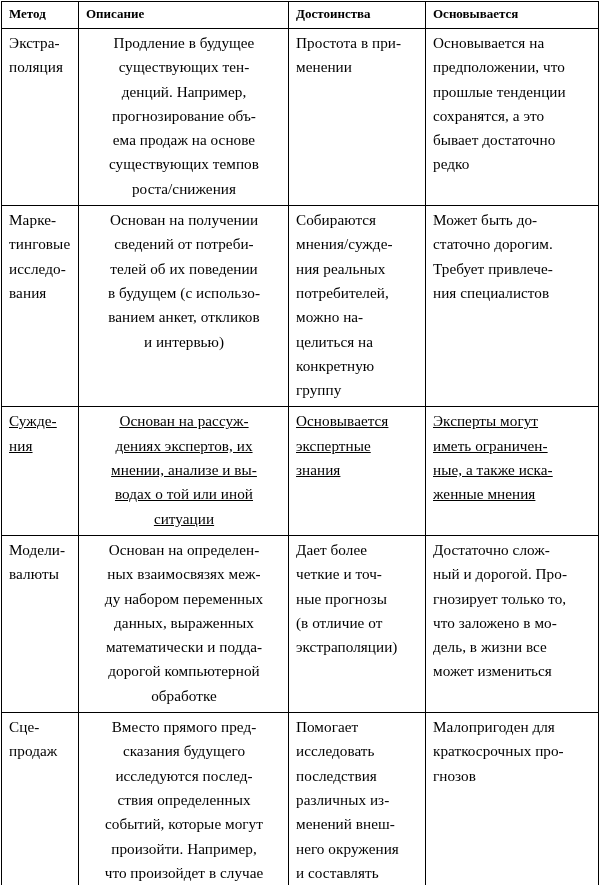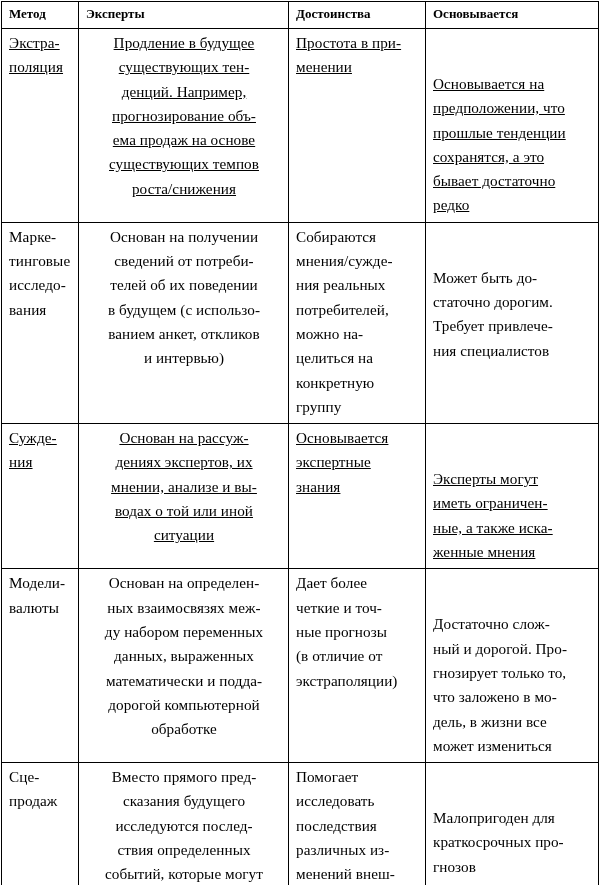--- a/index.html
+++ b/index.html
@@ -52,56 +52,56 @@
   table.methods-table thead th {
     font-weight: bold;
     font-size: 13px;
     line-height: 21px;
     height: 27px;
     padding-top: 1px;
     padding-bottom: 2px;
   }
 
   
-  tr.row-0 td { height: 158px; text-decoration: underline; }
+  tr.row-0 td { height: 158px; }
   tr.row-1 td { height: 188px; }
   tr.row-2 td { height: 119px; text-decoration: underline; }
   tr.row-3 td { height: 161px; }
   tr.row-4 td { height: 227px; }
 
   .cell-text {
     display: block;
     white-space: pre-line;
     hyphens: none;
     word-spacing: 0px;
   }
 
   td.col-method .cell-text { letter-spacing: 0.1px; }
   td.col-description .cell-text { letter-spacing: 0.05px; text-align: center; }
   td.col-advantages .cell-text { letter-spacing: 0.05px; }
-  td.col-limitations .cell-text { letter-spacing: 0.05px; margin-top: 41px; }
+  td.col-limitations .cell-text { letter-spacing: 0.05px; }
 </style>
 </head>
 <body>
 
 <div class="table-wrap">
   <table class="methods-table">
     <colgroup>
       <col class="c-method">
       <col class="c-description">
       <col class="c-advantages">
       <col class="c-limitations">
     </colgroup>
     <thead>
       <tr>
         <th class="col-method">
           <span class="cell-text">Метод</span>
         </th>
         <th class="col-description">
-          <span class="cell-text">Эксперты</span>
+          <span class="cell-text">Описание</span>
         </th>
         <th class="col-advantages">
           <span class="cell-text">Достоинства</span>
         </th>
         <th class="col-limitations">
           <span class="cell-text">Основывается</span>
         </th>
       </tr>
     </thead>
     <tbody>

